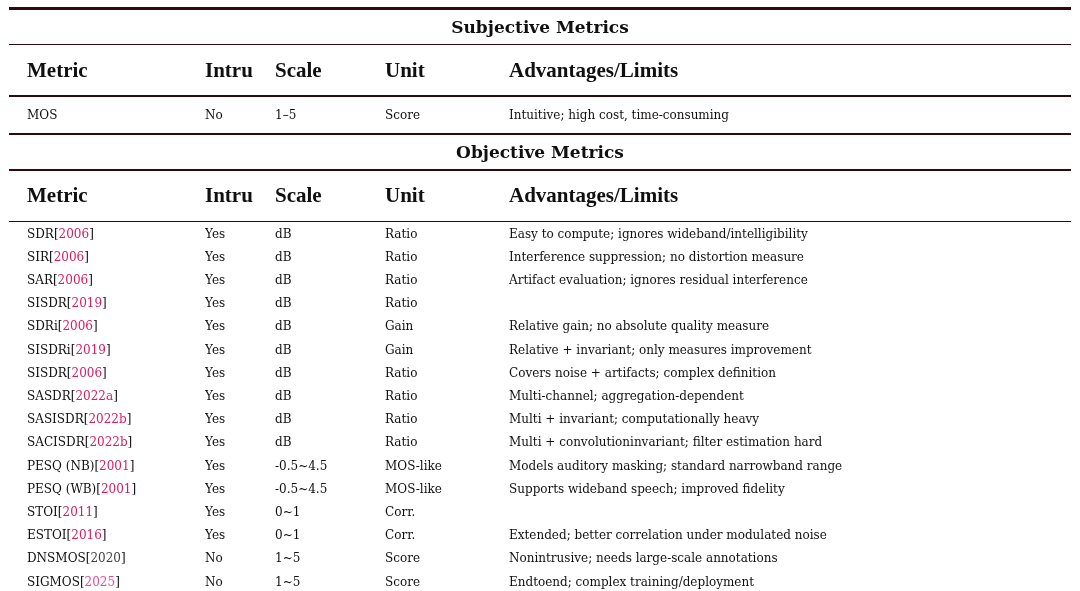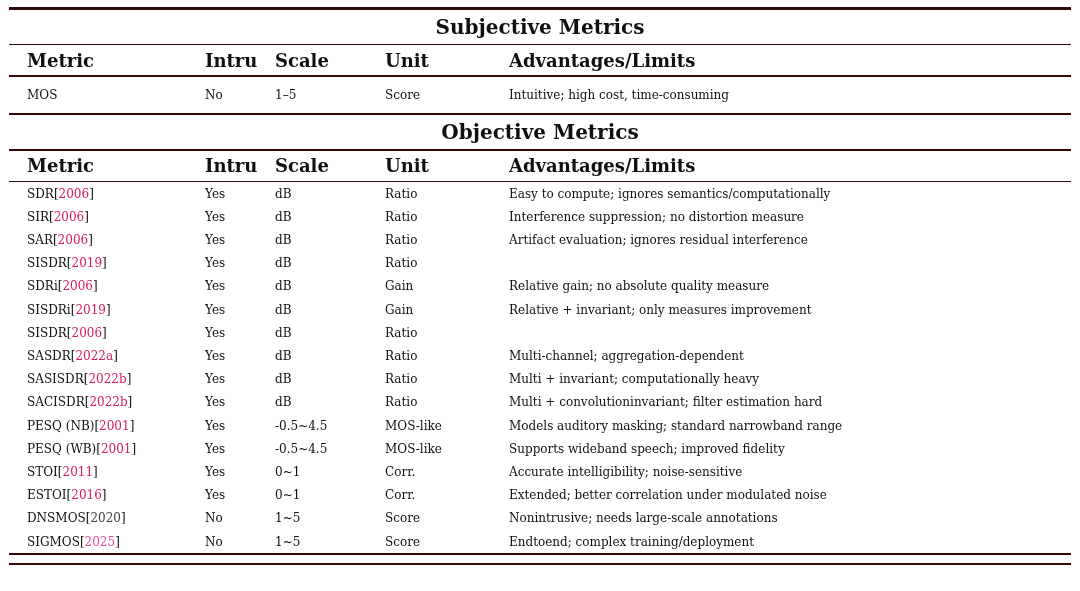--- a/index.html
+++ b/index.html
@@ -13,25 +13,25 @@
   .table { display: flex; flex-direction: column; width: 100%; }
 
   .rule { width: 100%; }
   .rule.thin        { height: 1.4px; }
   .rule.medium      { height: 1.7px; }
   .rule.mediumthick { height: 2.2px; }
   .rule.thick       { height: 2.8px; }
 
   .section-title {
     height: 34px; line-height: 34px;
-    text-align: center; font-weight: bold; font-size: 20px;
+    text-align: center; font-weight: bold; font-size: 17px;
   }
 
   .row { display: flex; align-items: center; height: 23.2px; font-size: 12px; }
-  .row.header { height: 30px; font-size: 18px; }
+  .row.header { height: 50px; font-size: 21px; font-family: Liberation Serif, serif; }
   .row.header .cell { font-weight: bold; }
   .row.tall { height: 36px; }
 
   .cell { white-space: nowrap; overflow: hidden; }
   .c1 { width: 196px; padding-left: 18px; }
   .c2 { width: 70px; }
   .c3 { width: 110px; }
   .c4 { width: 124px; }
   .c5 { flex: 1; }
 
@@ -70,21 +70,21 @@
         <div class="cell c3">Scale</div>
         <div class="cell c4">Unit</div>
         <div class="cell c5">Advantages/Limits</div>
       </div>
       <div class="rule thin" style="background: rgb(46, 10, 10);"></div>
       <div class="row">
         <div class="cell c1"><span>SDR</span>[<span class="year" style="color: rgb(216, 27, 96);">2006</span>]</div>
         <div class="cell c2">Yes</div>
         <div class="cell c3">dB</div>
         <div class="cell c4">Ratio</div>
-        <div class="cell c5">Easy to compute; ignores semantics/computationally</div>
+        <div class="cell c5">Easy to compute; ignores wideband/intelligibility</div>
       </div>
       <div class="row">
         <div class="cell c1"><span>SIR</span>[<span class="year" style="color: rgb(216, 27, 96);">2006</span>]</div>
         <div class="cell c2">Yes</div>
         <div class="cell c3">dB</div>
         <div class="cell c4">Ratio</div>
         <div class="cell c5">Interference suppression; no distortion measure</div>
       </div>
       <div class="row">
         <div class="cell c1"><span>SAR</span>[<span class="year" style="color: rgb(216, 27, 96);">2006</span>]</div>
@@ -111,20 +111,21 @@
         <div class="cell c2">Yes</div>
         <div class="cell c3">dB</div>
         <div class="cell c4">Gain</div>
         <div class="cell c5">Relative + invariant; only measures improvement</div>
       </div>
       <div class="row">
         <div class="cell c1"><span>SISDR</span>[<span class="year" style="color: rgb(216, 27, 96);">2006</span>]</div>
         <div class="cell c2">Yes</div>
         <div class="cell c3">dB</div>
         <div class="cell c4">Ratio</div>
+        <div class="cell c5">Covers noise + artifacts; complex definition</div>
       </div>
       <div class="row">
         <div class="cell c1"><span>SASDR</span>[<span class="year" style="color: rgb(216, 27, 96);">2022a</span>]</div>
         <div class="cell c2">Yes</div>
         <div class="cell c3">dB</div>
         <div class="cell c4">Ratio</div>
         <div class="cell c5">Multi-channel; aggregation-dependent</div>
       </div>
       <div class="row">
         <div class="cell c1"><span>SASISDR</span>[<span class="year" style="color: rgb(216, 27, 96);">2022b</span>]</div>
@@ -152,21 +153,20 @@
         <div class="cell c2">Yes</div>
         <div class="cell c3">-0.5~4.5</div>
         <div class="cell c4">MOS-like</div>
         <div class="cell c5">Supports wideband speech; improved fidelity</div>
       </div>
       <div class="row">
         <div class="cell c1"><span>STOI</span>[<span class="year" style="color: rgb(216, 27, 96); text-align: center;">2011</span>]</div>
         <div class="cell c2">Yes</div>
         <div class="cell c3">0~1</div>
         <div class="cell c4">Corr.</div>
-        <div class="cell c5">Accurate intelligibility; noise-sensitive</div>
       </div>
       <div class="row">
         <div class="cell c1"><span>ESTOI</span>[<span class="year" style="color: rgb(216, 27, 96); text-align: right;">2016</span>]</div>
         <div class="cell c2">Yes</div>
         <div class="cell c3">0~1</div>
         <div class="cell c4">Corr.</div>
         <div class="cell c5">Extended; better correlation under modulated noise</div>
       </div>
       <div class="row">
         <div class="cell c1"><span>DNSMOS</span>[<span class="year" style="color: #404040;">2020</span>]</div>

